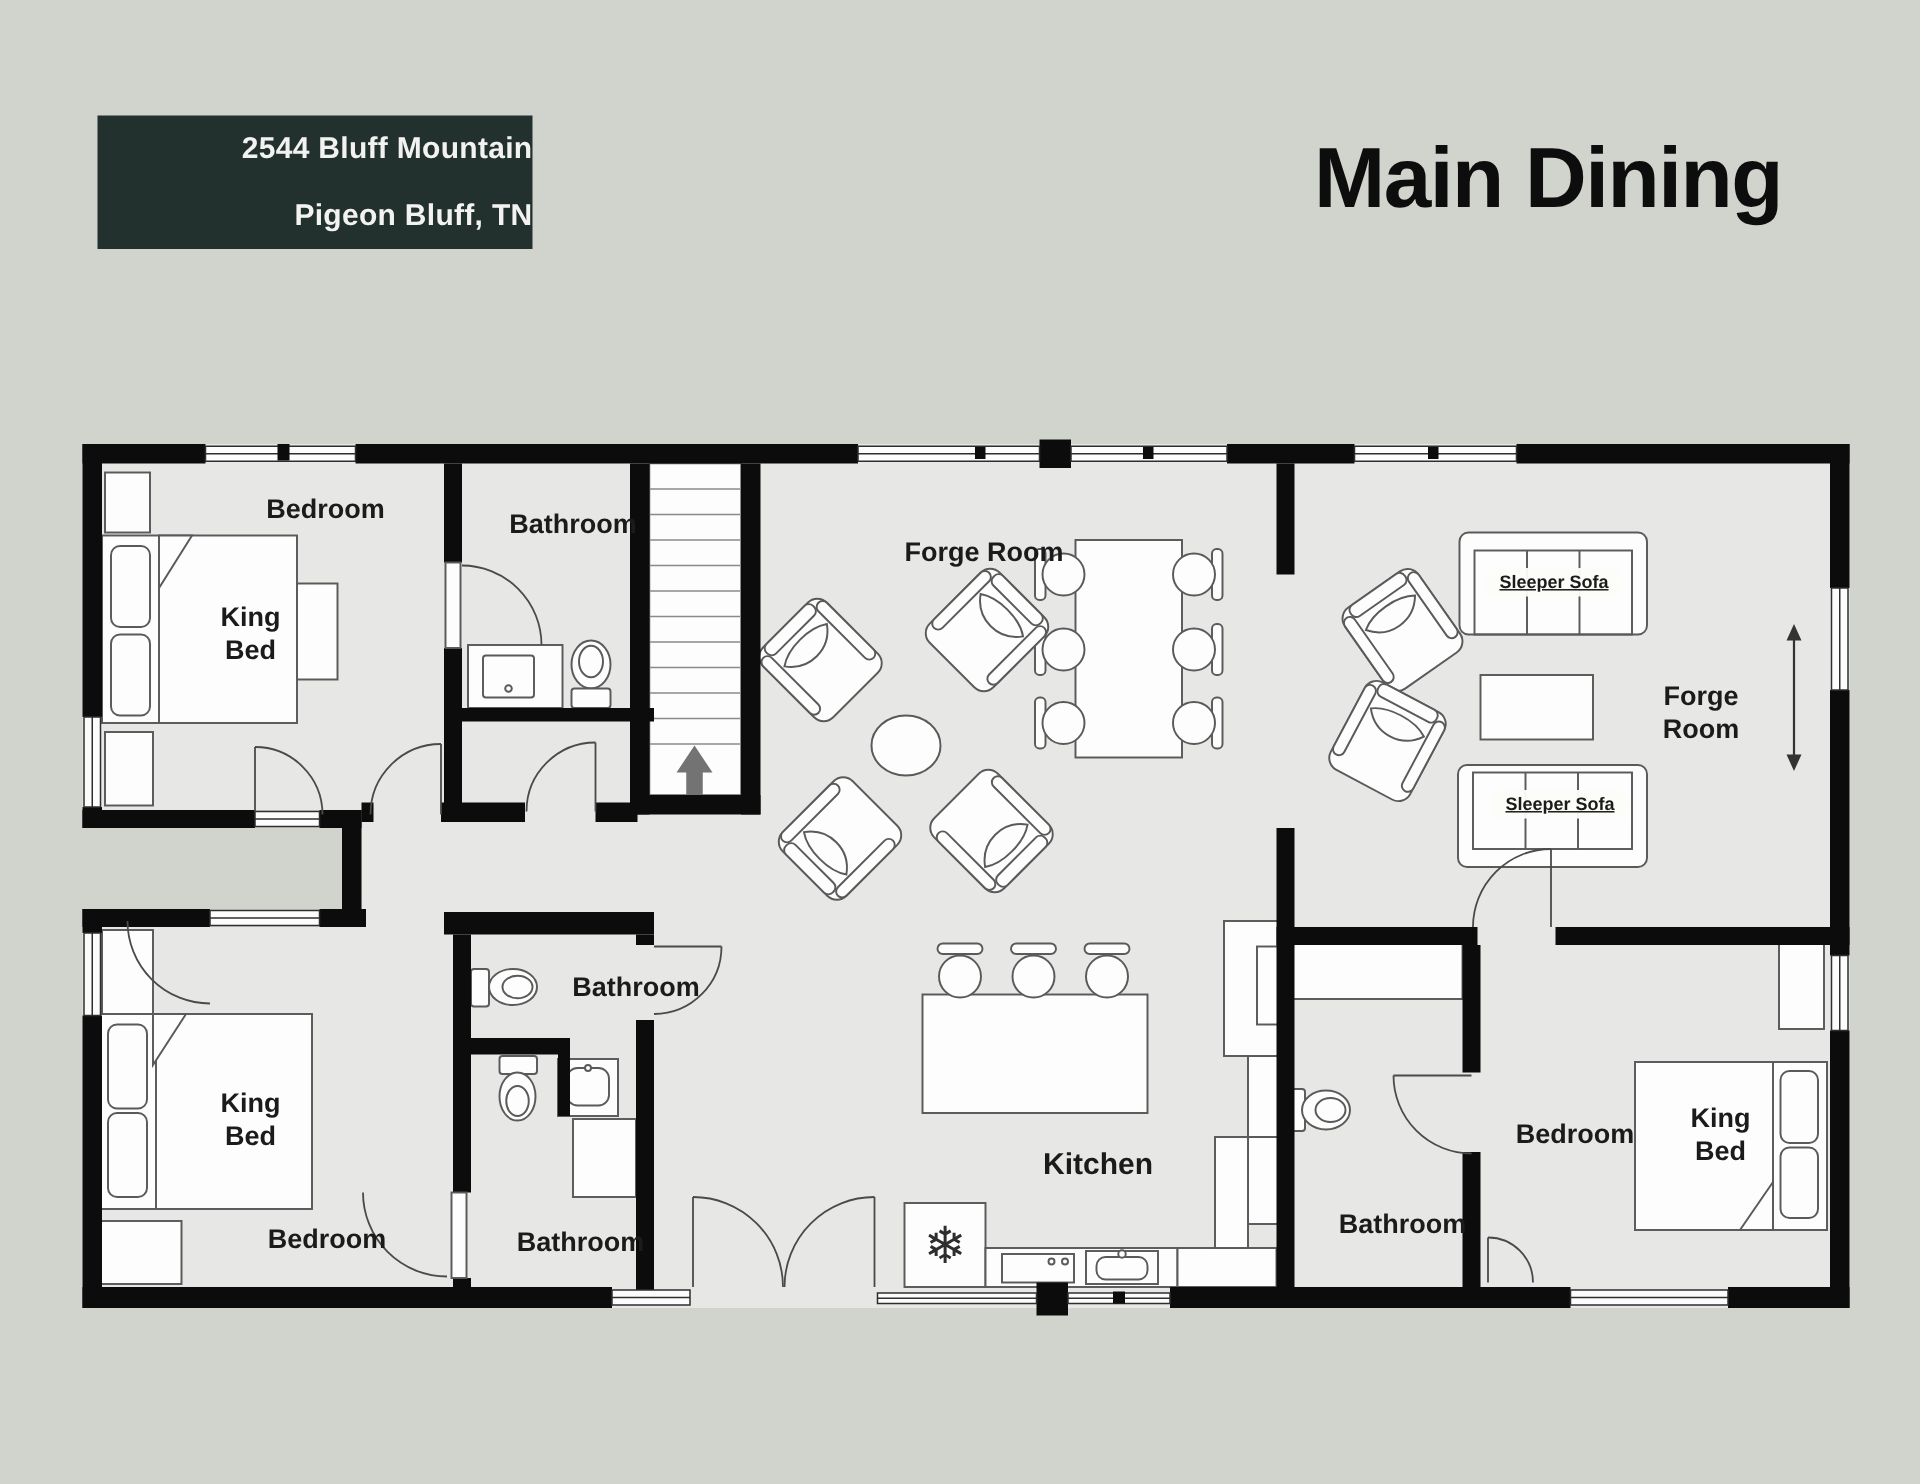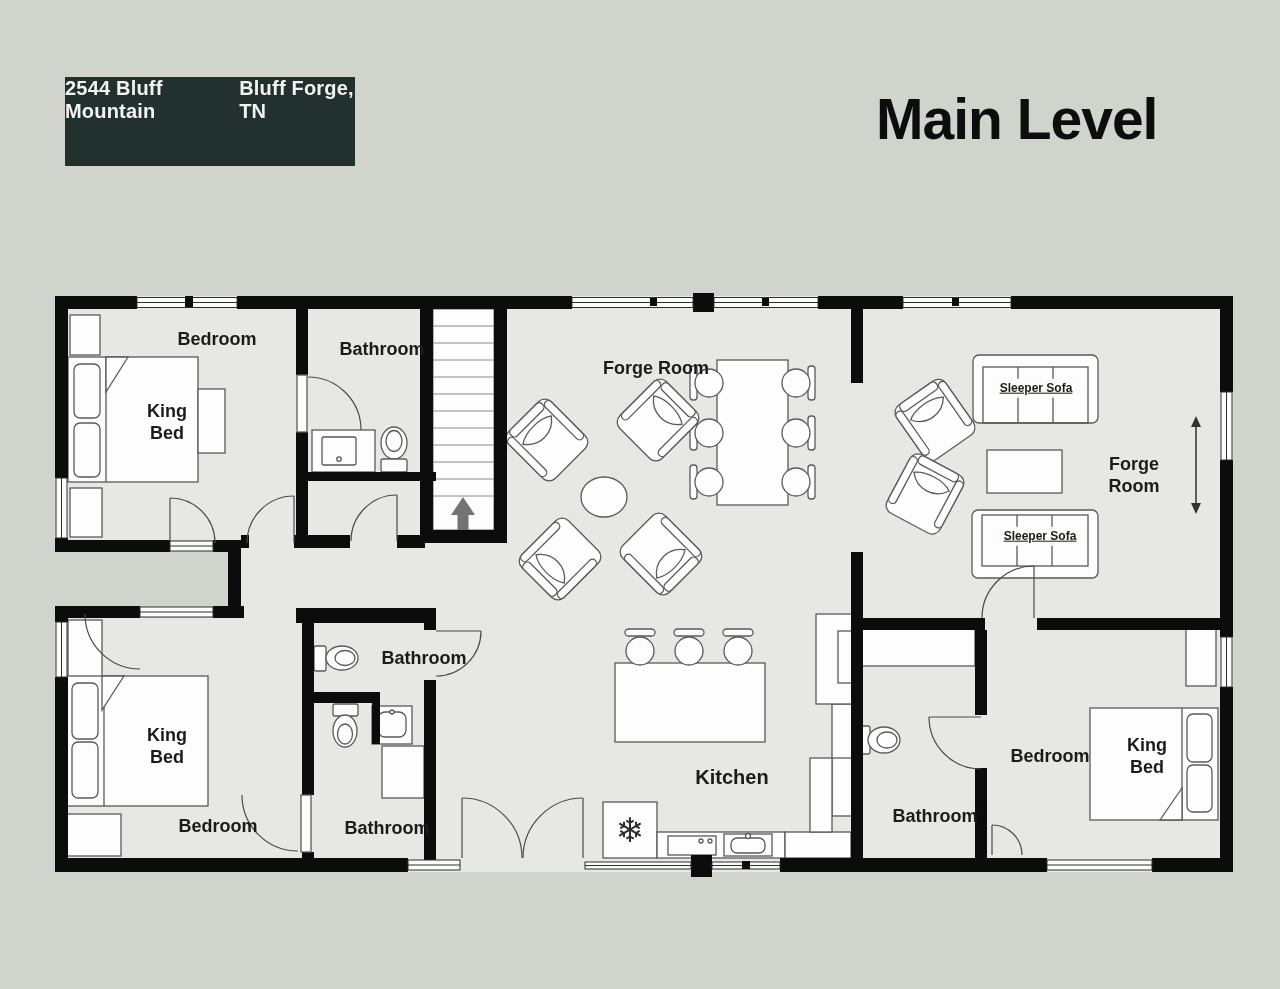--- a/index.html
+++ b/index.html
@@ -1,21 +1,21 @@
 <!DOCTYPE html>
 <html><head>
 <meta charset="utf-8">
 <style>
   html,body{margin:0;padding:0;background:#d1d4cd;}
   .stage{position:relative;width:1280px;height:989px;background:#d1d4cd;
          font-family:"Liberation Sans",sans-serif;overflow:hidden;}
   .stage svg{position:absolute;left:0;top:0;}
   .address-box{position:absolute;left:65px;top:77px;width:290px;height:89px;
-    background:#22302e;color:#f2f3f0;display:flex;
-    justify-content:center;align-items:flex-start;gap:22px;font-weight:bold;
+    background:#22302e;color:#f2f3f0;display:flex;flex-direction:column;
+    justify-content:center;align-items:flex-end;gap:22px;font-weight:bold;
     font-size:20px;letter-spacing:.2px;}
   .title{position:absolute;left:876px;top:88px;margin:0;font-size:57px;
     font-weight:800;color:#0d0d0d;letter-spacing:-1px;white-space:nowrap;line-height:1.1;}
   .lbl{position:absolute;transform:translate(-50%,-50%);font-weight:bold;
     color:#1b1b1b;font-size:18px;text-align:center;line-height:1.22;white-space:nowrap;padding-left:36px;}
   .wrap{white-space:normal;}
   .pill{background:rgba(252,252,248,.95);border-radius:7px;padding:2px 9px;font-size:12px;text-decoration:underline;}
   .big{font-size:20px;}
   
   .w{fill:#0c0c0c;}
@@ -28,23 +28,23 @@
   .dim{stroke:#333;stroke-width:1.5;}
   .dimf{fill:#333;}
 </style>
 </head>
 <body>
 
 <div class="stage">
 
   <div class="address-box">
     <div>2544 Bluff Mountain</div>
-    <div>Bluff Forge, TN</div>
+    <div>Pigeon Bluff, TN</div>
   </div>
-  <h1 class="title">Main Level</h1>
+  <h1 class="title">Main Dining</h1>
 
   <svg width="1280" height="989" viewBox="0 0 1280 989">
 
     <defs>
       <g id="achair">
         <rect class="f" x="-33" y="-30" width="66" height="60" rx="9"></rect>
         <rect class="f" x="-28" y="-30" width="52" height="8" rx="4"></rect>
         <rect class="f" x="-28" y="22" width="52" height="8" rx="4"></rect>
         <rect class="f" x="-33" y="-22" width="9" height="44" rx="4"></rect>
         <path class="f" d="M-14,-20 C0,-10 0,10 -14,20 C-21,10 -21,-10 -14,-20 Z"></path>

